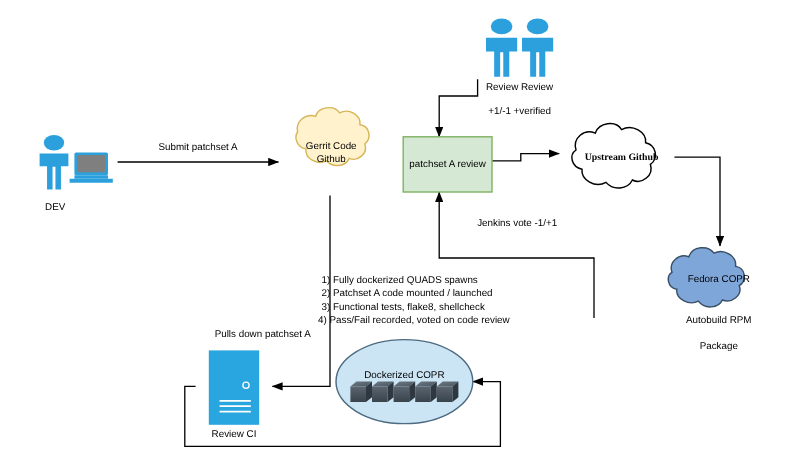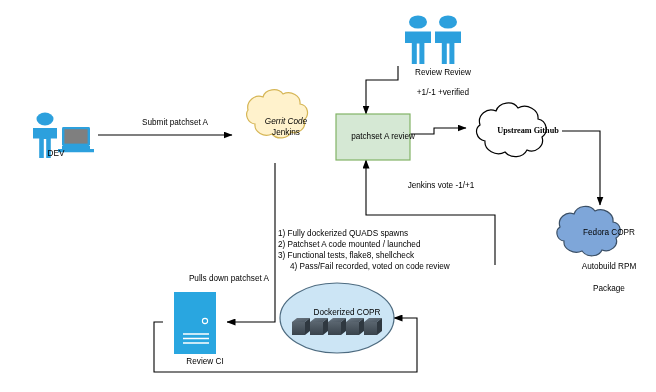--- a/index.html
+++ b/index.html
@@ -24,21 +24,20 @@
     height: 392px;
   }
   .lbl {
     position: absolute;
     font-family: "Liberation Sans", sans-serif;
     font-size: 8.2px;
     line-height: 10.5px;
     color: #000000;
     white-space: nowrap;
     text-align: center;
-    margin-left: 10px;
     -webkit-font-smoothing: antialiased;
   }
   .lbl.bold { font-weight: bold; }
   .lbl.left { text-align: right; white-space: pre; }
 </style>
 </head>
 <body>
 
 <svg id="canvas" viewBox="0 0 656 392" xmlns="http://www.w3.org/2000/svg">
 
@@ -185,26 +184,26 @@
     </g>
     <g>
       <path d="M364,322 l5,-4 h13 l-5,4 z" fill="url(#srvTop)"></path>
       <path d="M364,322 h13 v13 h-13 z" fill="url(#srvFront)"></path>
       <path d="M377,322 l5,-4 v13 l-5,4 z" fill="#2f3840"></path>
     </g>
   </g>
 
 </svg>
 
-<div class="lbl" style="left:26px; top:149px; width:40px;">DEV</div>
+<div class="lbl" style="left:26px; top:168px; width:40px;">DEV</div>
 
 <div class="lbl" style="left:105px; top:118px; width:120px;">Submit patchset A</div>
 
-<div class="lbl" style="left:238px; top:117px; width:76px;font-style:italic;">Gerrit Code</div>
-<div class="lbl" style="left:238px; top:128px; width:76px;">Jenkins</div>
+<div class="lbl" style="left:238px; top:117px; width:76px;">Gerrit Code</div>
+<div class="lbl" style="left:238px; top:128px; width:76px;">Github</div>
 
 <div class="lbl" style="left:336px; top:132px; width:74px;">patchset A review</div>
 
 <div class="lbl" style="left:398px; top:68px; width:70px;">Review Review</div>
 <div class="lbl" style="left:396px; top:88px; width:74px;">+1/-1  +verified</div>
 
 <div class="lbl bold" style="left:475px; top:126px; width:86px;font-family:Liberation Serif, serif;">Upstream Github</div>
 
 <div class="lbl" style="left:558px; top:228px; width:82px;">Fedora COPR</div>
 <div class="lbl" style="left:558px; top:262px; width:82px;">Autobuild RPM</div>
@@ -214,13 +213,13 @@
 
 <div class="lbl" style="left:139px; top:274px; width:120px;text-align:right;">Pulls down patchset A</div>
 
 <div class="lbl" style="left:163px; top:357px; width:64px;">Review CI</div>
 
 <div class="lbl" style="left:287px; top:308px; width:100px;">Dockerized COPR</div>
 
 <div class="lbl left" style="left:268px; top:229px;">1) Fully dockerized QUADS spawns</div>
 <div class="lbl left" style="left:268px; top:240px;">2) Patchset A code mounted / launched</div>
 <div class="lbl left" style="left:268px; top:251px;">3) Functional tests, flake8, shellcheck</div>
-<div class="lbl left" style="left:280px; top:262px;">4) Pass/Fail recorded, voted on code review</div>
+<div class="lbl left" style="left:265px; top:262px;">4) Pass/Fail recorded, voted on code review</div>
 
 </body></html>

